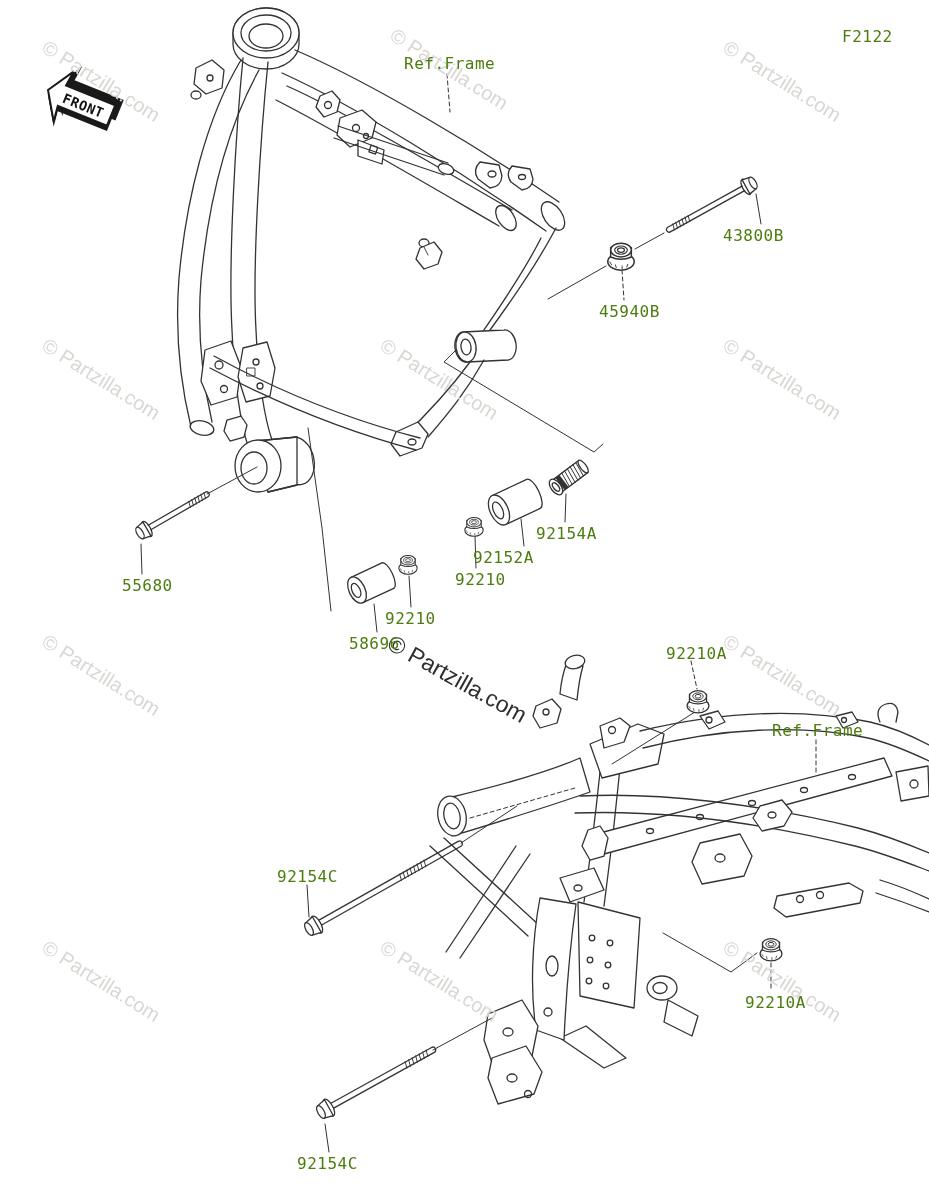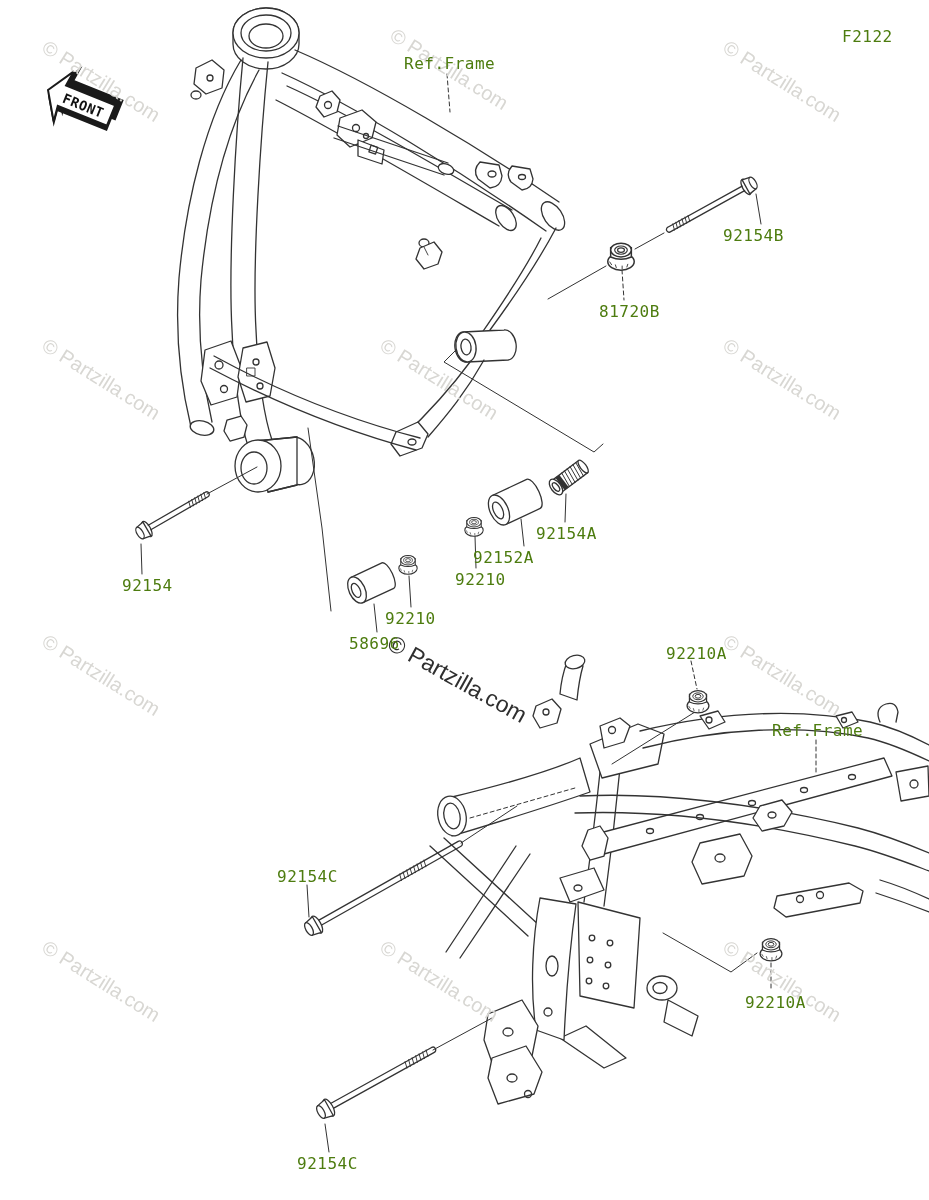--- a/index.html
+++ b/index.html
@@ -306,26 +306,26 @@
   <div class="wm" style="left:731px; top:334px;">© Partzilla.com</div>
   <div class="wm" style="left:50px; top:630px;">© Partzilla.com</div>
   <div class="wm" style="left:731px; top:630px;">© Partzilla.com</div>
   <div class="wm" style="left:50px; top:936px;">© Partzilla.com</div>
   <div class="wm" style="left:388px; top:936px;">© Partzilla.com</div>
   <div class="wm" style="left:731px; top:936px;">© Partzilla.com</div>
   <div class="wm wm-dark" style="left:396px; top:630px;">© Partzilla.com</div>
 
   <div class="lbl" style="left:842px; top:27px;">F2122</div>
   <div class="lbl" style="left:404px; top:54px;">Ref.Frame</div>
-  <div class="lbl" style="left:723px; top:226px;">92154B</div>
-  <div class="lbl" style="left:599px; top:302px;">81720B</div>
+  <div class="lbl" style="left:723px; top:226px;">43800B</div>
+  <div class="lbl" style="left:599px; top:302px;">45940B</div>
   <div class="lbl" style="left:536px; top:524px;">92154A</div>
   <div class="lbl" style="left:473px; top:548px;">92152A</div>
   <div class="lbl" style="left:455px; top:570px;">92210</div>
-  <div class="lbl" style="left:122px; top:576px;">92154</div>
+  <div class="lbl" style="left:122px; top:576px;">55680</div>
   <div class="lbl" style="left:385px; top:609px;">92210</div>
   <div class="lbl" style="left:349px; top:634px;">58696</div>
   <div class="lbl" style="left:666px; top:644px;">92210A</div>
   <div class="lbl" style="left:772px; top:721px;">Ref.Frame</div>
   <div class="lbl" style="left:277px; top:867px;">92154C</div>
   <div class="lbl" style="left:745px; top:993px;">92210A</div>
   <div class="lbl" style="left:297px; top:1154px;">92154C</div>
 
 </div>
 

